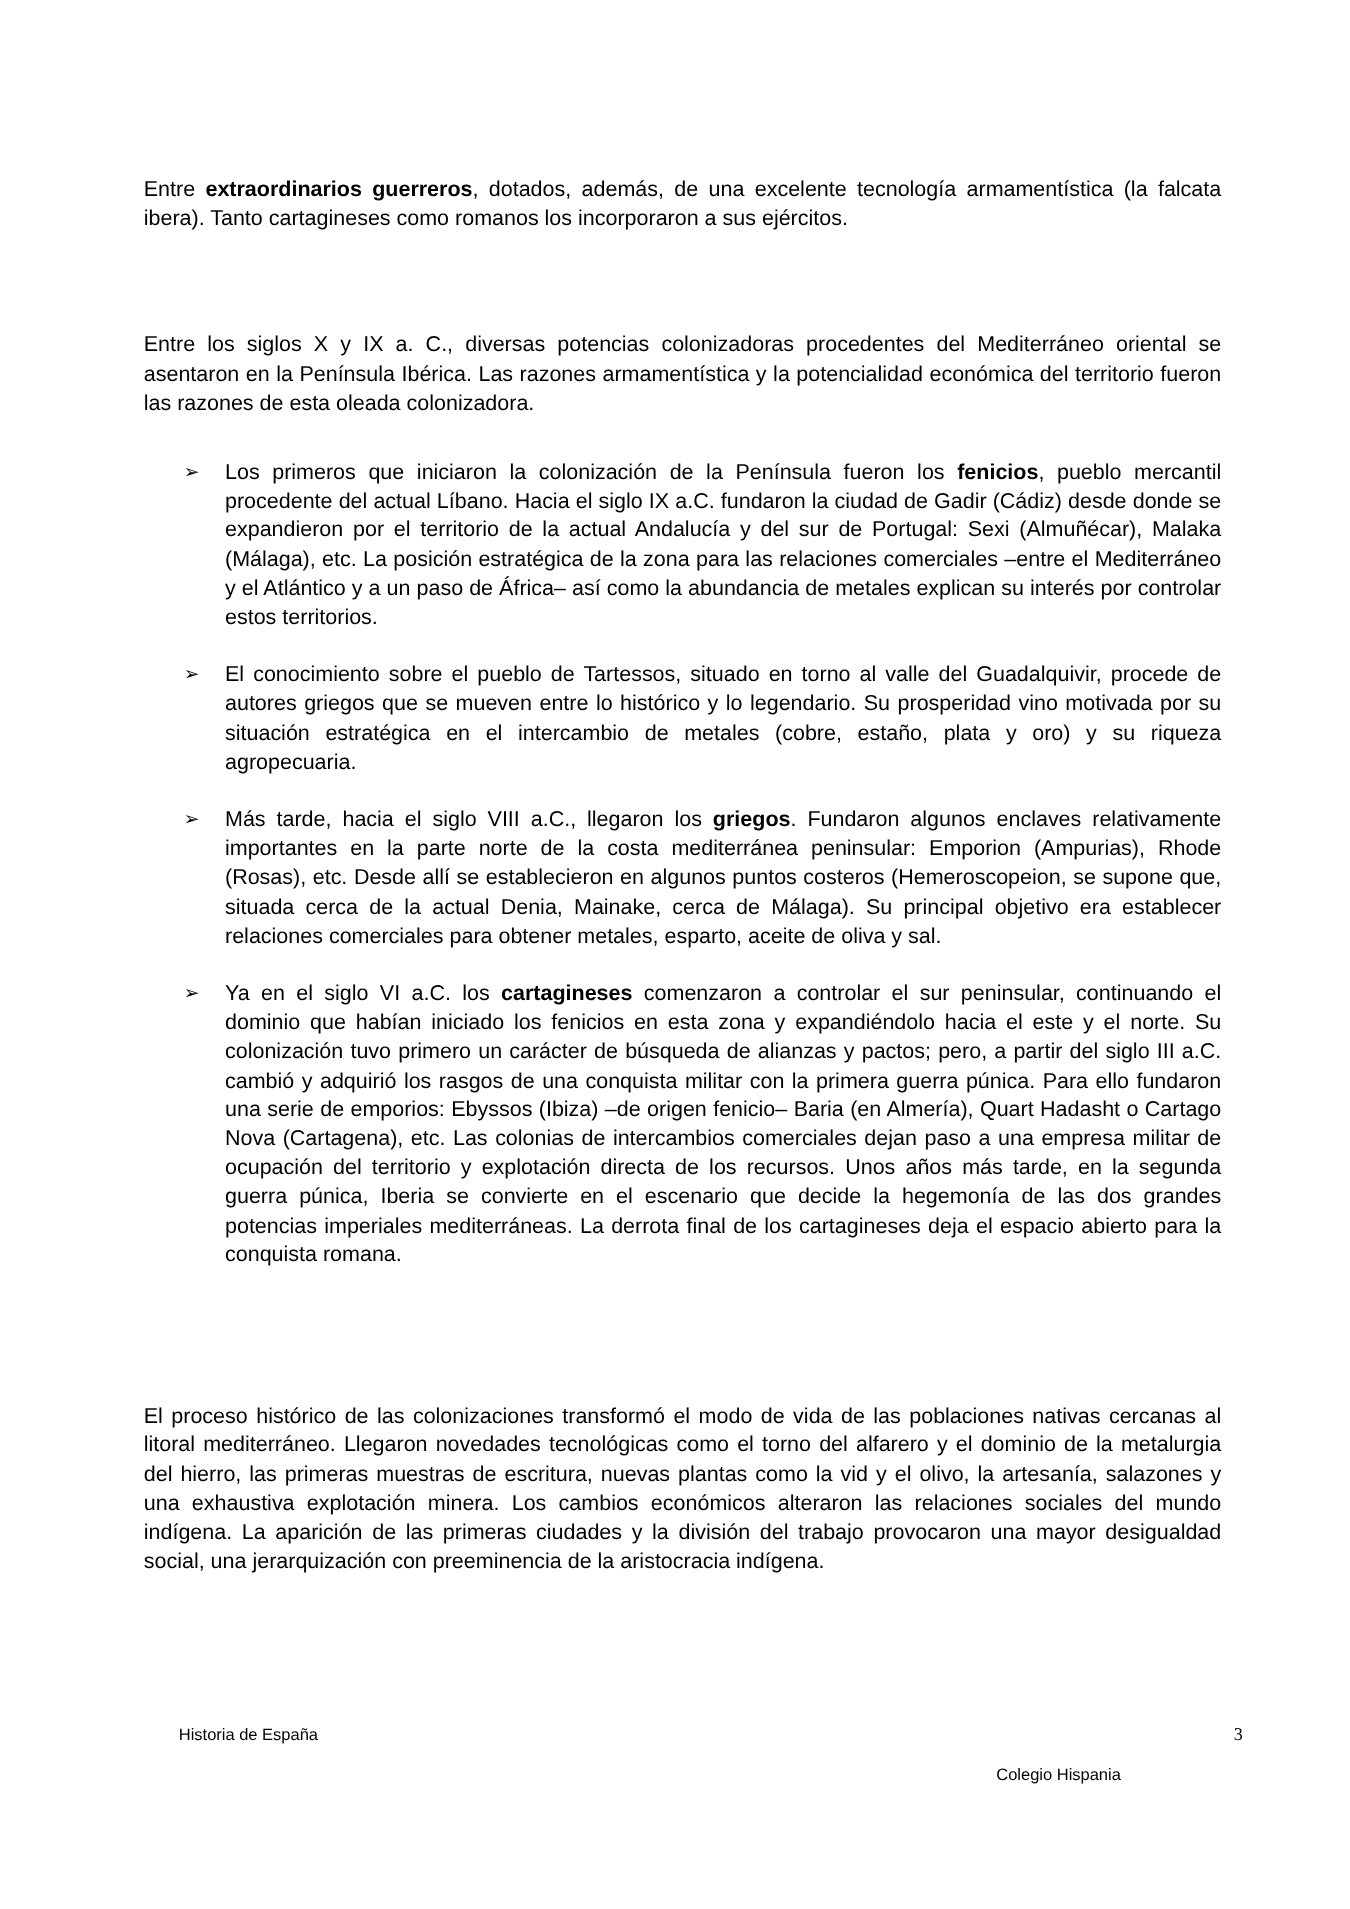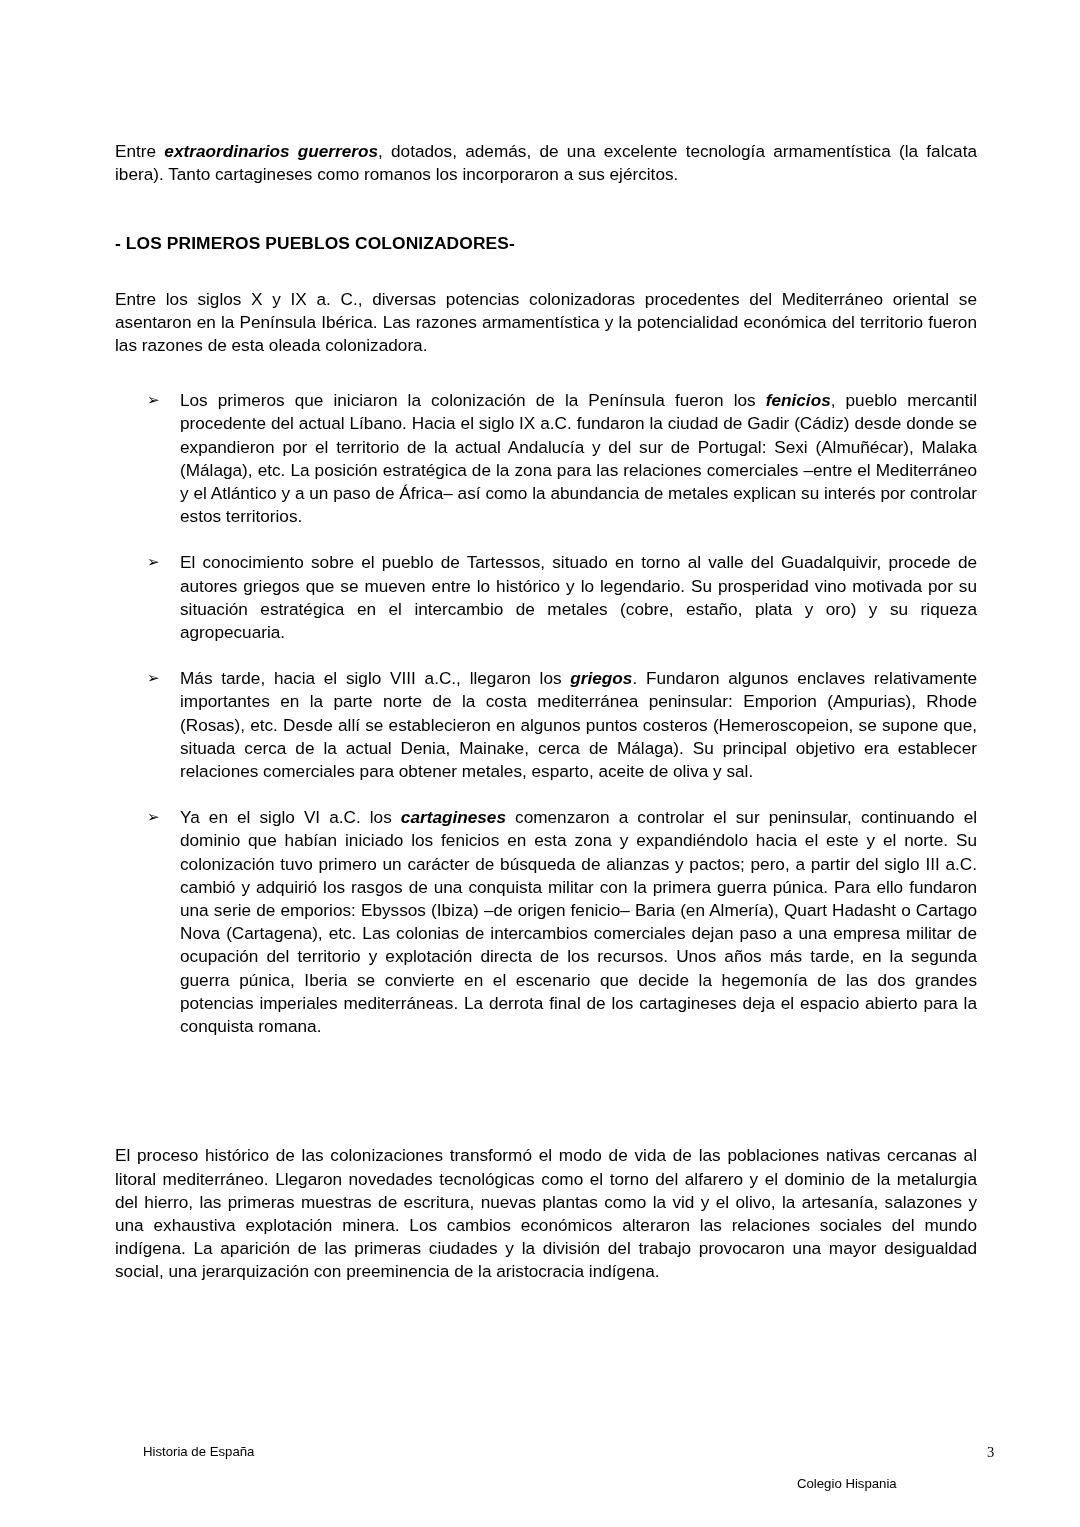--- a/index.html
+++ b/index.html
@@ -72,27 +72,27 @@
   ul.bullet-list > li:last-child { margin-bottom: 0; }
   ul.bullet-list > li .marker {
     position: absolute;
     left: 32px;
     top: 0px;
     font-size: 15px;
     line-height: 23.2px;
     font-family: "DejaVu Sans", sans-serif;
   }
 
-  b.bi { font-weight: bold; font-style: italic; }
+  b.bi { font-weight: bold; }
   b.bo { font-weight: normal; font-style: normal; }
 
   .footer {
     position: absolute;
     left: 115px;
-    top: 1442px;
+    top: 1378px;
     width: 890px;
     height: 24px;
   }
   .footer .f-left {
     position: absolute;
     left: 28px;
     top: 0;
     font-size: 13.2px;
     line-height: 20px;
     white-space: nowrap;
@@ -119,21 +119,20 @@
 <body>
 
 <div class="page">
 
   <div class="content">
 
     <p class="body-par"><span>Entre </span><b class="bi">extraordinarios guerreros</b><span>, dotados, además, de una excelente tecnología armamentística (la falcata ibera). Tanto cartagineses como romanos los incorporaron a sus ejércitos.</span></p>
 
     <div class="gap-lg"></div>
 
-    <h2 class="section-heading">- LOS PRIMEROS PUEBLOS COLONIZADORES-</h2>
 
     <div class="gap-md"></div>
 
     <p class="body-par">Entre los siglos X y IX a. C., diversas potencias colonizadoras procedentes del Mediterráneo oriental se asentaron en la Península Ibérica. Las razones armamentística y la potencialidad económica del territorio fueron las razones de esta oleada colonizadora.</p>
 
     <div class="gap-md"></div>
 
     <ul class="bullet-list">
 
       <li>

